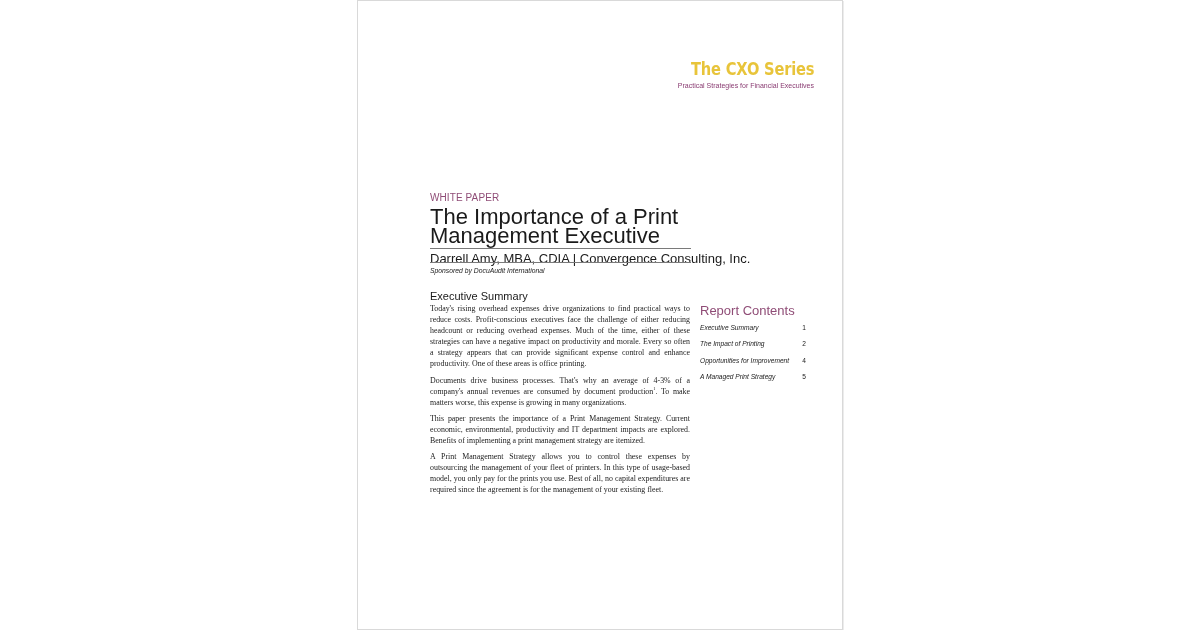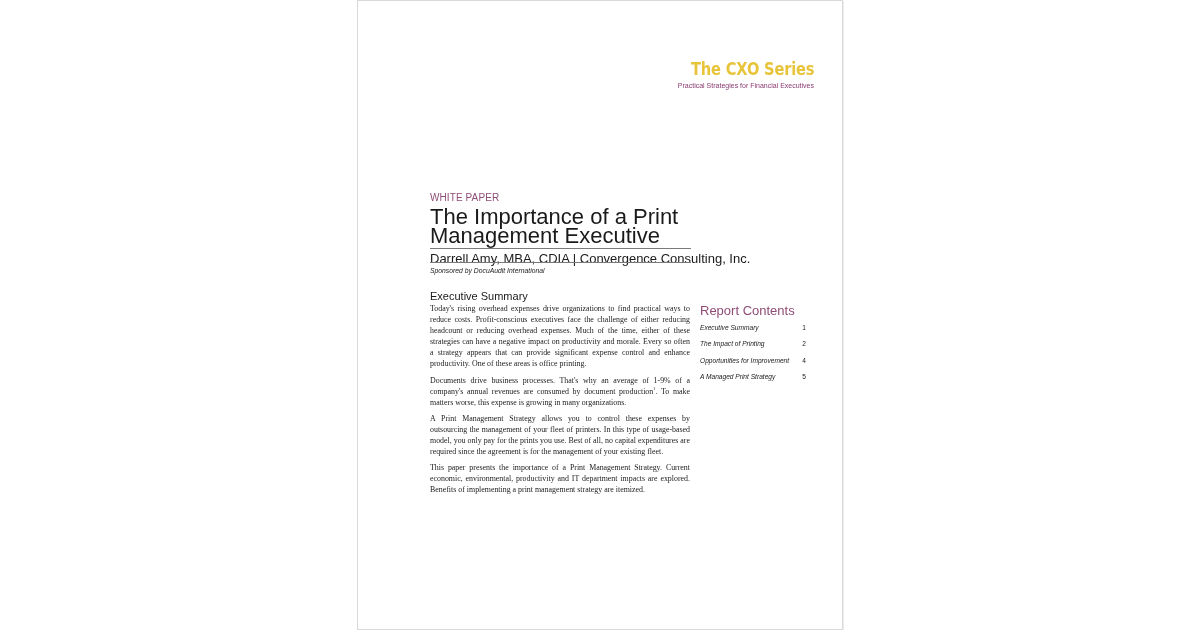--- a/index.html
+++ b/index.html
@@ -165,23 +165,23 @@
 
   <div class="rule top"></div>
   <div class="author">Darrell Amy, MBA, CDIA | Convergence Consulting, Inc.</div>
   <div class="rule bottom"></div>
   <div class="sponsor">Sponsored by DocuAudit International</div>
 
   <div class="section-heading">Executive Summary</div>
 
   <div class="body-col">
     <p>Today's rising overhead expenses drive organizations to find practical ways to reduce costs. Profit-conscious executives face the challenge of either reducing headcount or reducing overhead expenses. Much of the time, either of these strategies can have a negative impact on productivity and morale. Every so often a strategy appears that can provide significant expense control and enhance productivity. One of these areas is office printing.</p>
-    <p><span>Documents drive business processes. That's why an average of 1-9% of a company's annual revenues are consumed by document production</span><sup>1</sup><span>. To make matters worse, this expense is growing in many organizations.</span></p>
+    <p><span>Documents drive business processes. That's why an average of 4-3% of a company's annual revenues are consumed by document production</span><sup>1</sup><span>. To make matters worse, this expense is growing in many organizations.</span></p>
+    <p>This paper presents the importance of a Print Management Strategy. Current economic, environmental, productivity and IT department impacts are explored. Benefits of implementing a print management strategy are itemized.</p>
     <p>A Print Management Strategy allows you to control these expenses by outsourcing the management of your fleet of printers. In this type of usage-based model, you only pay for the prints you use. Best of all, no capital expenditures are required since the agreement is for the management of your existing fleet.</p>
-    <p>This paper presents the importance of a Print Management Strategy. Current economic, environmental, productivity and IT department impacts are explored. Benefits of implementing a print management strategy are itemized.</p>
   </div>
 
   <div class="toc">
     <div class="toc-heading">Report Contents</div>
     <div class="toc-row">
       <span>Executive Summary</span>
       <span class="num">1</span>
     </div>
     <div class="toc-row">
       <span>The Impact of Printing</span>

